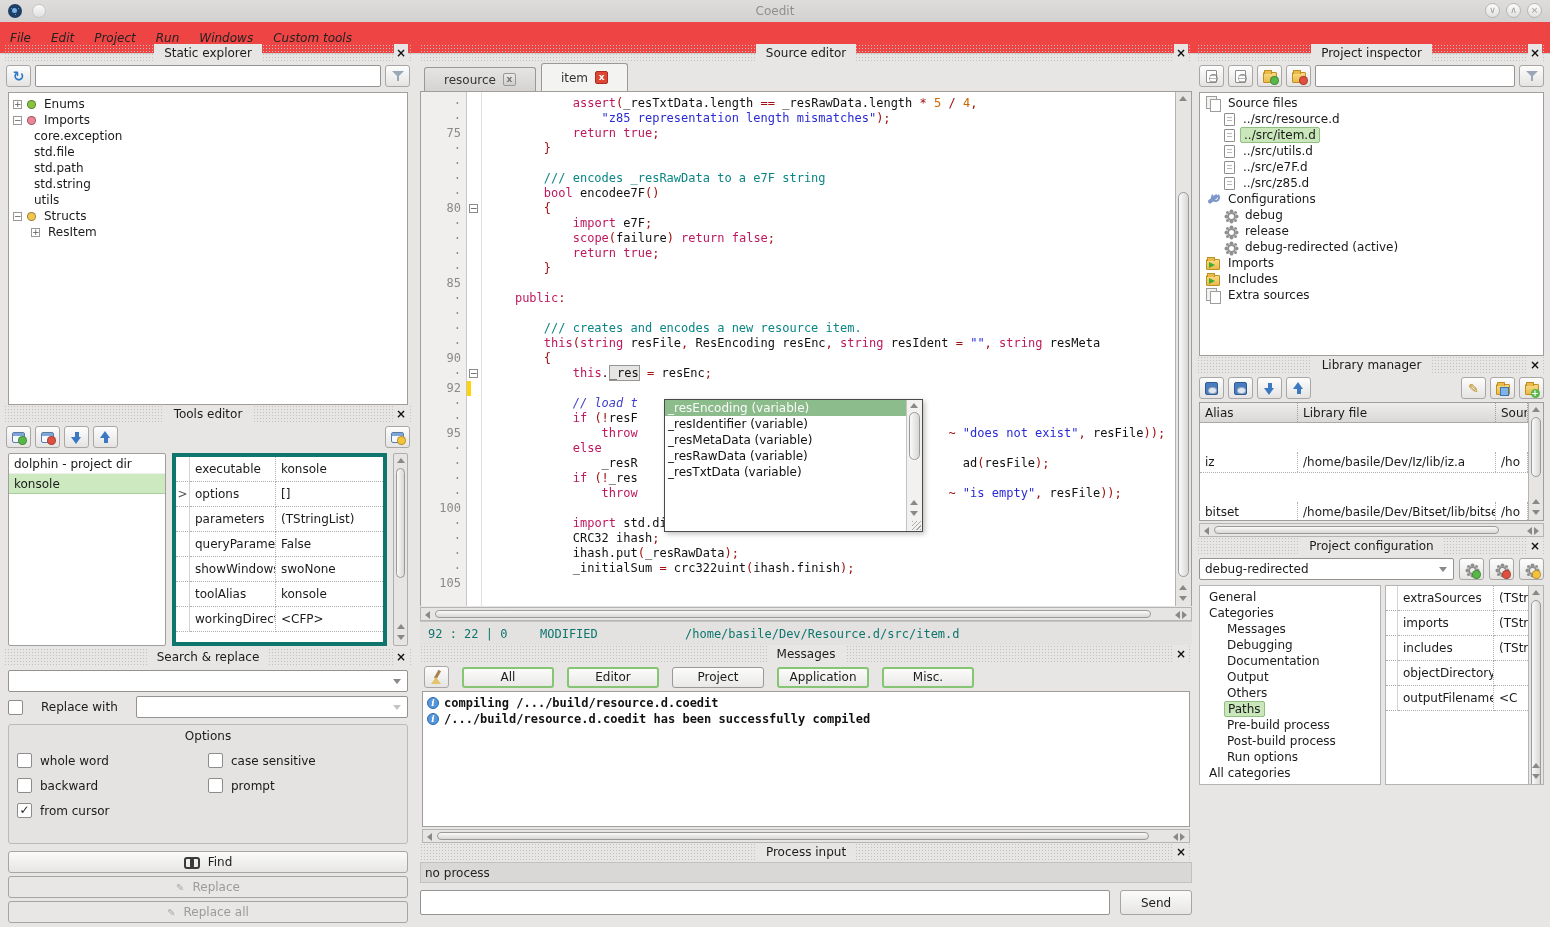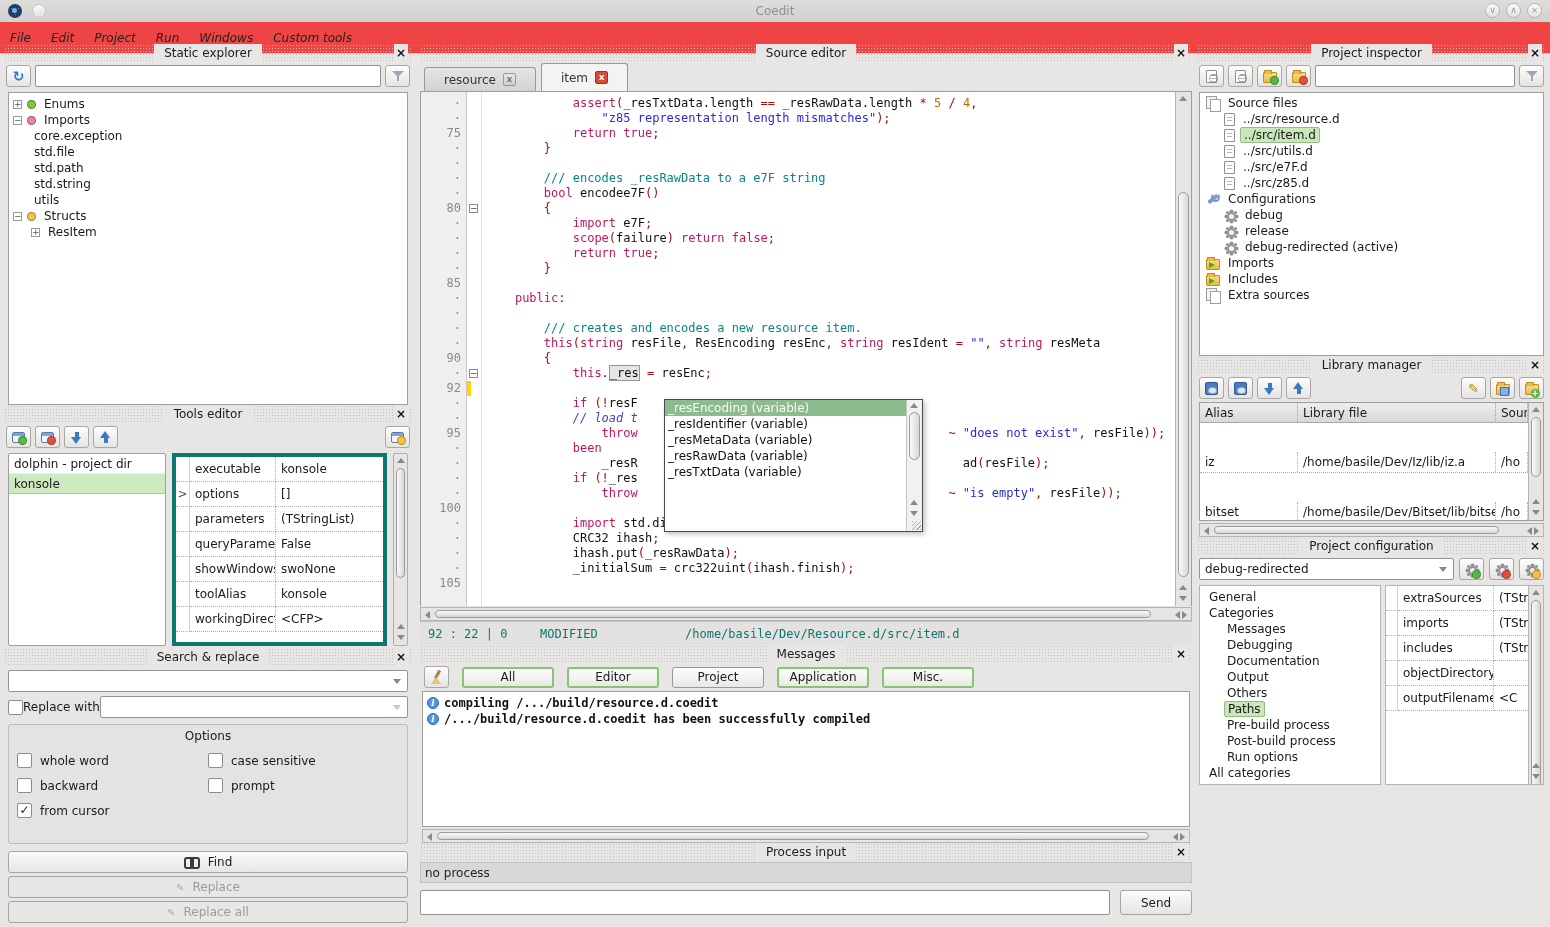--- a/index.html
+++ b/index.html
@@ -102,21 +102,21 @@
   .tool-item { height:20px; line-height:20px; padding:0 5px; border-bottom:1px solid #eee; }
   .tool-item.sel { background:#cde9c0; border-bottom:1px solid #a7cf97; }
   #tools-grid { flex:1; display:flex; }
   .pgrid { flex:1; background:#fff; border:4px solid #0f766e; display:grid; grid-auto-rows:25px; overflow:hidden; }
   .pg-cell { border-bottom:1px dotted #b0afae; padding:0 5px; line-height:24px; white-space:nowrap; overflow:hidden; }
   .pg-mark { border-right:1px solid #d5d4d3; color:#555; text-align:center; padding:0; }
   .pg-name { border-right:1px dotted #b0afae; }
   #p-search { height:279px; padding-bottom:4px; }
   .combo { position:relative; background:#fff; border:1px solid #949392; border-radius:2px; height:22px; }
   .combo .chev { position:absolute; right:6px; top:8px; }
-  #sr-row2 { display:flex; align-items:center; gap:0; padding:2px 4px; }
+  #sr-row2 { display:flex; align-items:center; gap:18px; padding:2px 4px; }
   .chk { width:15px; height:15px; background:#fff; border:1px solid #8d8c8b; border-radius:2px; text-align:center; line-height:13px; font-size:12px; color:#222; flex:none; }
   #sr-options { margin:4px 4px; border:1px solid #bcbbba; border-radius:3px; background:#e4e3e2; padding:2px 8px 8px 8px; flex:1; }
   #sr-opt-title { text-align:center; margin:2px 0 10px 0; }
   #sr-checks { display:grid; grid-template-columns:1fr 1fr; row-gap:10px; }
   .chkrow { display:flex; align-items:center; gap:8px; }
   .btn { height:22px; border:1px solid #a6a5a4; border-radius:3px; background:linear-gradient(#fbfbfa,#e6e5e4); display:flex; align-items:center; justify-content:center; gap:8px; font-size:12px; color:#1c1c1c; }
   .btn.disabled { color:#9c9b9a; background:#e8e7e6; }
   .sr-btn { margin:3px 4px 0 4px; }
 
   
@@ -473,24 +473,24 @@
           <div class="cl"><span class="t">            </span><span class="k">return</span><span class="t"> </span><span class="k">true</span><span class="y">;</span></div>
           <div class="cl"><span class="t">        </span><span class="y">}</span></div>
           <div class="cl"></div>
           <div class="cl"><span class="t">    </span><span class="k">public</span><span class="y">:</span></div>
           <div class="cl"></div>
           <div class="cl"><span class="t">        </span><span class="c">/// creates and encodes a new resource item.</span></div>
           <div class="cl"><span class="t">        </span><span class="k">this</span><span class="y">(</span><span class="k">string</span><span class="t"> resFile</span><span class="y">,</span><span class="t"> ResEncoding resEnc</span><span class="y">,</span><span class="t"> </span><span class="k">string</span><span class="t"> resIdent </span><span class="y">=</span><span class="t"> </span><span class="s">""</span><span class="y">,</span><span class="t"> </span><span class="k">string</span><span class="t"> resMeta</span></div>
           <div class="cl"><span class="t">        </span><span class="y">{</span></div>
           <div class="cl"><span class="t">            </span><span class="k">this</span><span class="t">.</span><span class="hl">_res</span><span class="t"> </span><span class="y">=</span><span class="t"> resEnc</span><span class="y">;</span></div>
           <div class="cl"></div>
+          <div class="cl"><span class="t">            </span><span class="cm">// load t</span></div>
           <div class="cl"><span class="t">            </span><span class="k">if</span><span class="t"> </span><span class="y">(!</span><span class="t">resF</span></div>
-          <div class="cl"><span class="t">            </span><span class="cm">// load t</span></div>
           <div class="cl"><span class="t">                </span><span class="k">throw</span><span class="t">                                           </span><span class="y">~</span><span class="t"> </span><span class="s">"does not exist"</span><span class="y">,</span><span class="t"> resFile</span><span class="y">));</span></div>
-          <div class="cl"><span class="t">            </span><span class="k">been</span></div>
+          <div class="cl"><span class="t">            </span><span class="k">else</span></div>
           <div class="cl"><span class="t">                _resR</span><span class="t">                                             ad</span><span class="y">(</span><span class="t">resFile</span><span class="y">);</span></div>
           <div class="cl"><span class="t">            </span><span class="k">if</span><span class="t"> </span><span class="y">(!</span><span class="t">_res</span></div>
           <div class="cl"><span class="t">                </span><span class="k">throw</span><span class="t">                                           </span><span class="y">~</span><span class="t"> </span><span class="s">"is empty"</span><span class="y">,</span><span class="t"> resFile</span><span class="y">));</span></div>
           <div class="cl"></div>
           <div class="cl"><span class="t">            </span><span class="k">import</span><span class="t"> std.digest.crc</span><span class="y">;</span></div>
           <div class="cl"><span class="t">            CRC32 ihash</span><span class="y">;</span></div>
           <div class="cl"><span class="t">            ihash.put</span><span class="y">(</span><span class="t">_resRawData</span><span class="y">);</span></div>
           <div class="cl"><span class="t">            _initialSum </span><span class="y">=</span><span class="t"> crc322uint</span><span class="y">(</span><span class="t">ihash.finish</span><span class="y">);</span></div>
         </div>
       <div id="ed-vscroll">

